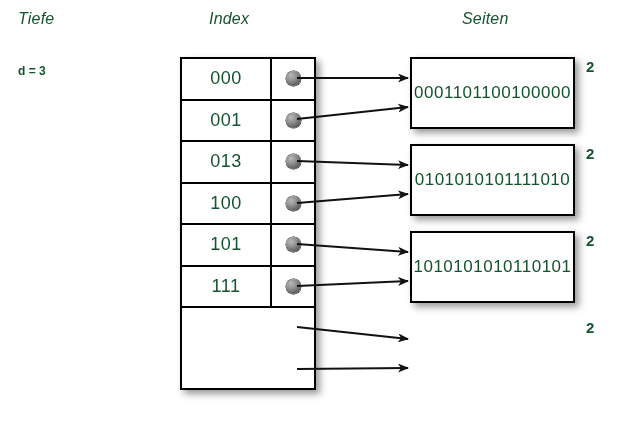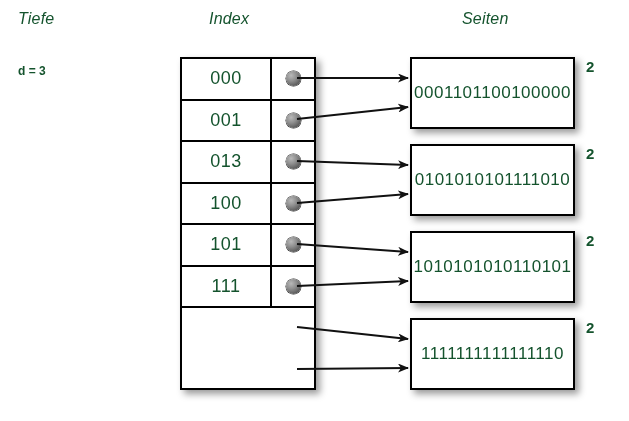--- a/index.html
+++ b/index.html
@@ -198,24 +198,20 @@
     <div class="page-line">01111010</div>
   </div>
   <div class="page-depth" style="top:145px;">2</div>
 
   <div class="page-box" style="top:231px;">
     <div class="page-line">10101010</div>
     <div class="page-line">10110101</div>
   </div>
   <div class="page-depth" style="top:232px;">2</div>
 
-  <div class="page-box" style="top:318px;">
-    <div class="page-line">11111111</div>
-    <div class="page-line">11111110</div>
-  </div>
   <div class="page-depth" style="top:319px;">2</div>
 
   <svg id="arrows" viewBox="0 0 629 421">
     <defs>
       <marker id="ah" markerWidth="11" markerHeight="9" refX="10" refY="4.5" orient="auto" markerUnits="userSpaceOnUse">
         <path d="M0,0 L11,4.5 L0,9 L3,4.5 Z" fill="#111"></path>
       </marker>
     </defs>
     <g stroke="#111" stroke-width="2" fill="none" marker-end="url(#ah)">
 

